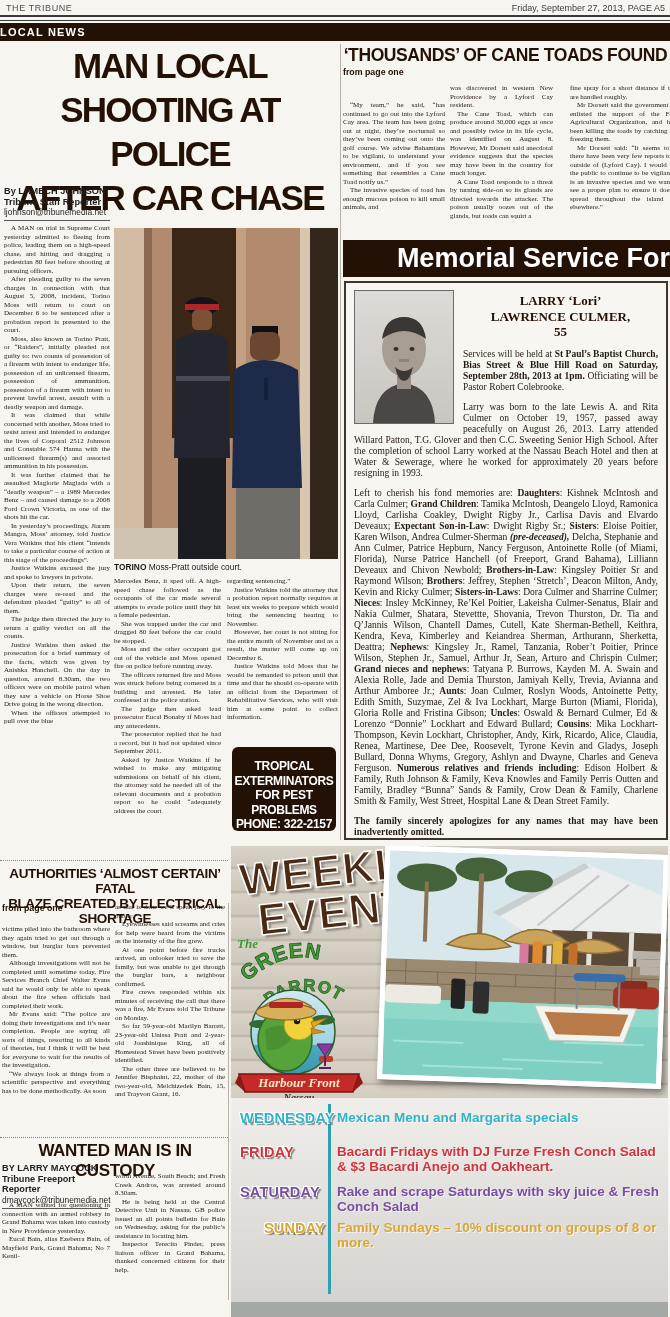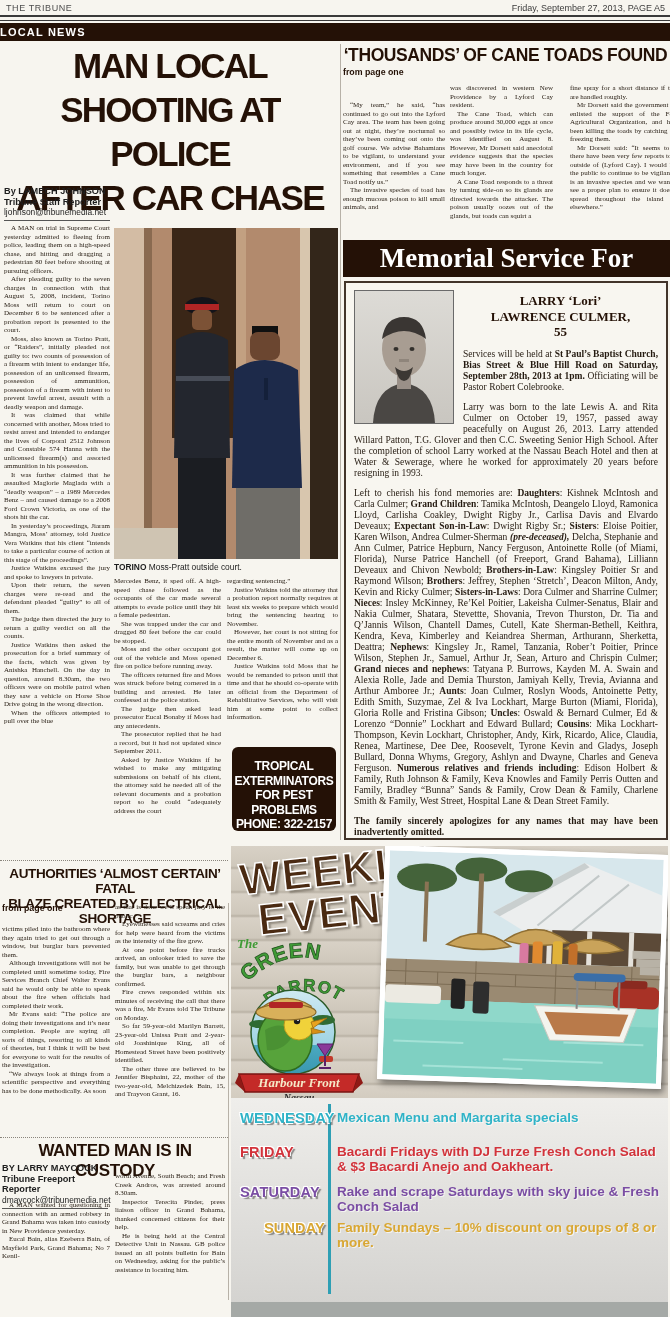--- a/index.html
+++ b/index.html
@@ -48,21 +48,21 @@
   .ext-ad{position:absolute;left:232px;top:747px;width:104px;height:84px;background:#241106;border-radius:6px;
           color:#fff;text-align:center;font-family:"Liberation Sans",sans-serif;font-weight:bold;
           font-size:12px;line-height:14.5px;letter-spacing:-.3px;padding-top:12px;box-sizing:border-box;}
 
   
   .vrule{position:absolute;width:1px;background:#b7b1a7;}
   .dotrule{position:absolute;border-top:1.5px dotted #8a857c;}
 
   
   .mem-banner{position:absolute;left:343px;top:240px;width:327px;height:37px;background:#241106;color:#fff;
-              text-align:center;font-family:Liberation Serif, serif;font-weight:bold;font-size:27px;line-height:37px;}
+              text-align:right;font-family:Liberation Sans, sans-serif;font-weight:bold;font-size:27px;line-height:37px;}
   .mem-box{position:absolute;left:344px;top:281px;width:324px;height:559px;border:2px solid #42342a;
            background:#f8f6f0;box-sizing:border-box;padding:7px 8px;overflow:hidden;}
   .mem-photo{float:left;width:98px;height:132px;border:1px solid #6a6a6a;margin:0 9px 5px 0;}
   .mem-name{font-weight:bold;font-size:13px;line-height:15.5px;text-align:center;margin-top:3px;color:#241106;}
   .mem-p{font-size:9.5px;line-height:11px;text-align:justify;margin:9px 0 0 0;color:#241a10;}
   .mem-p span{white-space:pre-wrap;}
   .mem-bold{font-weight:bold;}
 
   
   .gp-ad{position:absolute;left:231px;top:846px;width:437px;height:471px;overflow:hidden;
@@ -256,22 +256,22 @@
     <div class="brole">Tribune Freeport Reporter</div>
     <div class="bemail">dmaycock@tribunemedia.net</div>
     <div class="brule"></div>
   </div>
   <div class="body-col" style="left:2px;top:1201px;width:108px;height:116px;">
       <p>A MAN wanted for questioning in connection with an armed robbery in Grand Bahama was taken into custody in New Providence yesterday.</p>
       <p>Eucal Bain, alias Ezeberra Bain, of Mayfield Park, Grand Bahama; No 7 Kenil-</p>
     </div>
   <div class="body-col cont" style="left:115px;top:1172px;width:110px;height:145px;">
       <p>worth Avenue, South Beach; and Fresh Creek Andros, was arrested around 8.30am.</p>
+      <p>He is being held at the Central Detective Unit in Nassau. GB police issued an all points bulletin for Bain on Wednesday, asking for the public’s assistance in locating him.</p>
       <p>Inspector Terecita Pinder, press liaison officer in Grand Bahama, thanked concerned citizens for their help.</p>
-      <p>He is being held at the Central Detective Unit in Nassau. GB police issued an all points bulletin for Bain on Wednesday, asking for the public’s assistance in locating him.</p>
     </div>
 
   <div class="gp-ad">
     <div class="gp-title">
       <span class="l1">WEEKLY</span>
       <span class="l2"><span>EVENTS</span>
         <span class="at">@</span></span>
     </div>
 
     <div class="gp-photo">

